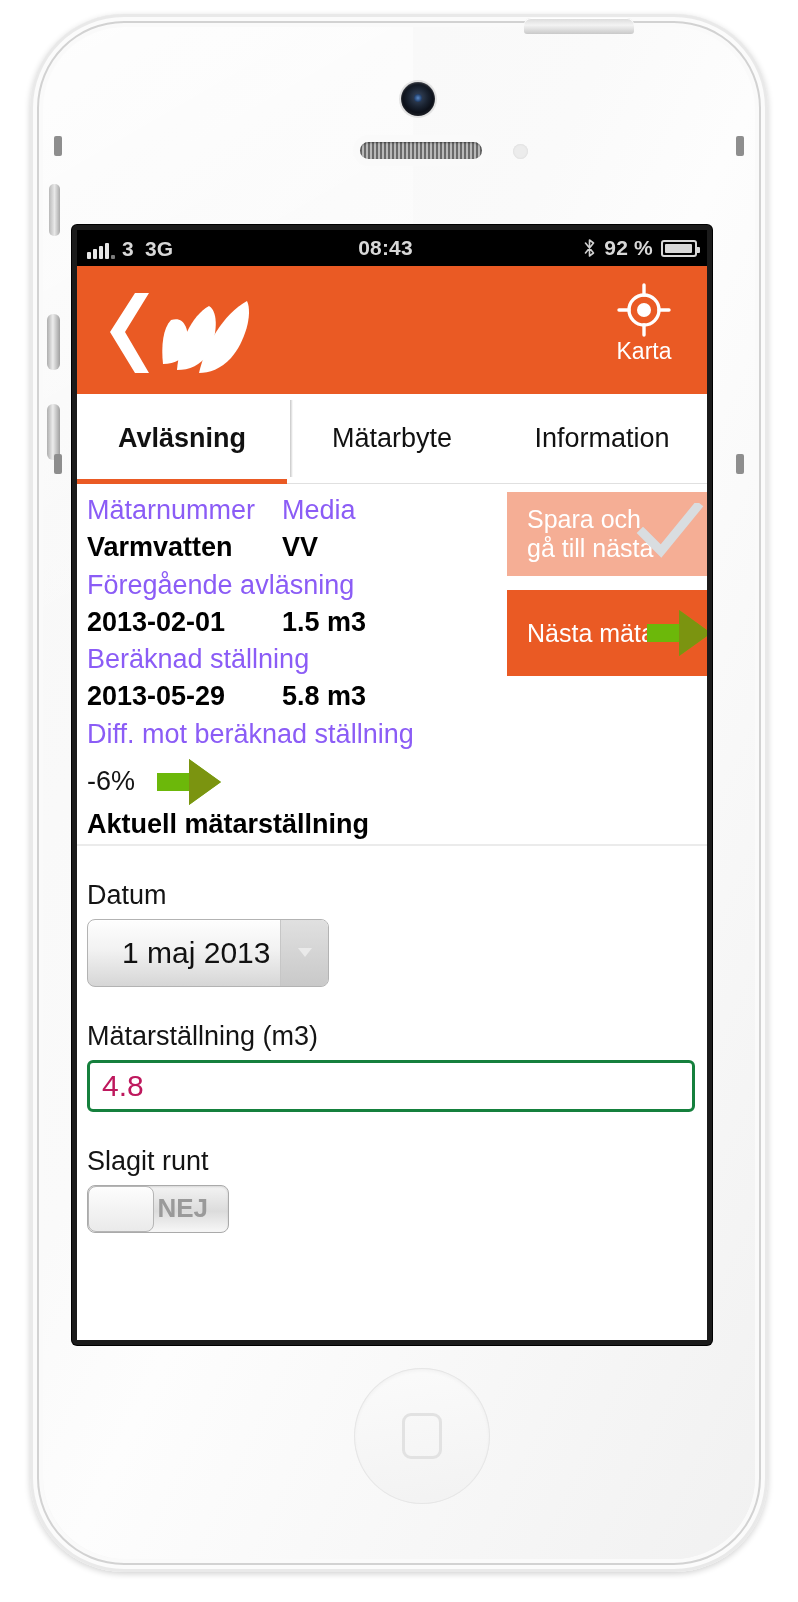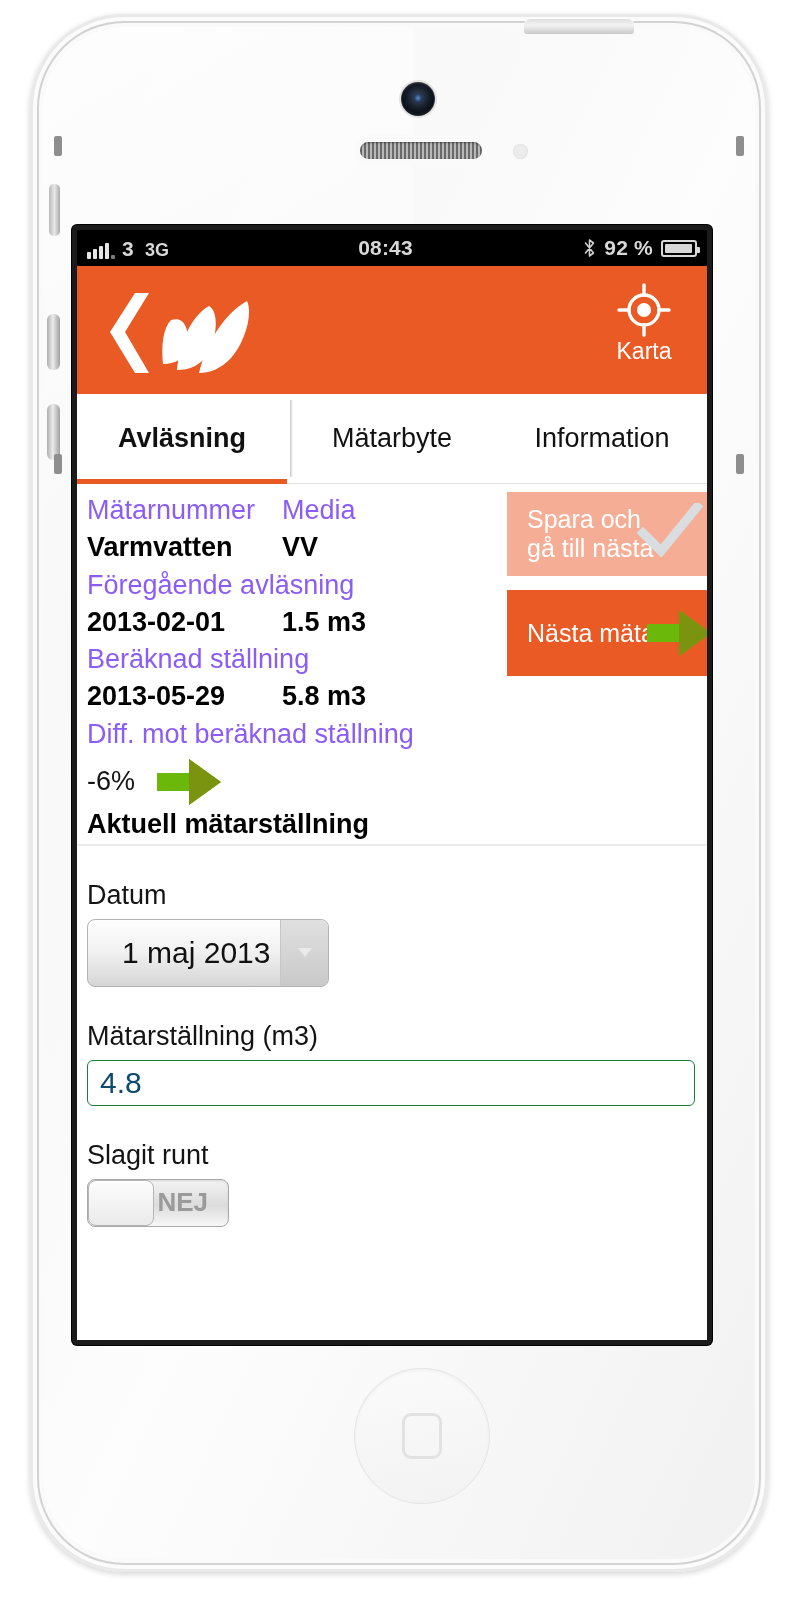--- a/index.html
+++ b/index.html
@@ -112,21 +112,21 @@
   }
   .sb-left { display:flex; align-items:flex-end; gap:7px; }
   .bars { display:flex; align-items:flex-end; gap:2px; height:16px; }
   .bars i { display:block; width:4px; background:#e6e6e6; border-radius:1px; }
   .bars i:nth-child(1){ height:7px; }
   .bars i:nth-child(2){ height:10px; }
   .bars i:nth-child(3){ height:13px; }
   .bars i:nth-child(4){ height:16px; }
   .bars i:nth-child(5){ height:4px; background:#7a7a7a; }
   .sb-carrier { font-size:21px; line-height:1; }
-  .sb-net { font-size:18px; line-height:1; margin-left:4px; }
+  .sb-net { font-size:21px; line-height:1; margin-left:4px; }
   .sb-center {
     position:absolute; left:0; right:13px; text-align:center;
     font-size:21px; font-weight:bold; pointer-events:none;
   }
   .sb-right { margin-left:auto; display:flex; align-items:center; gap:8px; }
   .bt-icon { width:13px; height:20px; }
   .batt {
     position:relative; width:36px; height:17px; border:2px solid #d8d8d8; border-radius:3px;
   }
   .batt::after {
@@ -213,22 +213,22 @@
     position:absolute; right:0; top:0; bottom:0; width:48px;
     border-left:1px solid #c6c6c6; border-radius:0 7px 7px 0;
     background: linear-gradient(180deg,#e0e0e0,#c9c9c9);
     display:flex; align-items:center; justify-content:center;
   }
   .select .caret {
     width:0; height:0; border-left:7px solid transparent; border-right:7px solid transparent;
     border-top:9px solid #eaeaea;
   }
   .input {
-    width:100%; height:46px; border:1px solid #15803d; border-radius:6px;
-    background:#fff; font-size:30px; color:#0c4a6e; padding-left:12px;
+    width:100%; height:52px; border:3px solid #15803d; border-radius:6px;
+    background:#fff; font-size:30px; color:#be185d; padding-left:12px;
     font-family:"Liberation Sans", sans-serif;
   }
   .toggle {
     position:relative; width:142px; height:48px; border:1px solid #aaa; border-radius:8px;
     background: linear-gradient(180deg,#f3f3f3,#dcdcdc 55%,#f7f7f7);
     display:flex; align-items:center; justify-content:flex-end;
     box-shadow: inset 0 1px 2px rgba(0,0,0,.12);
   }
   .toggle .knob {
     position:absolute; left:0; top:0; bottom:0; width:66px;

